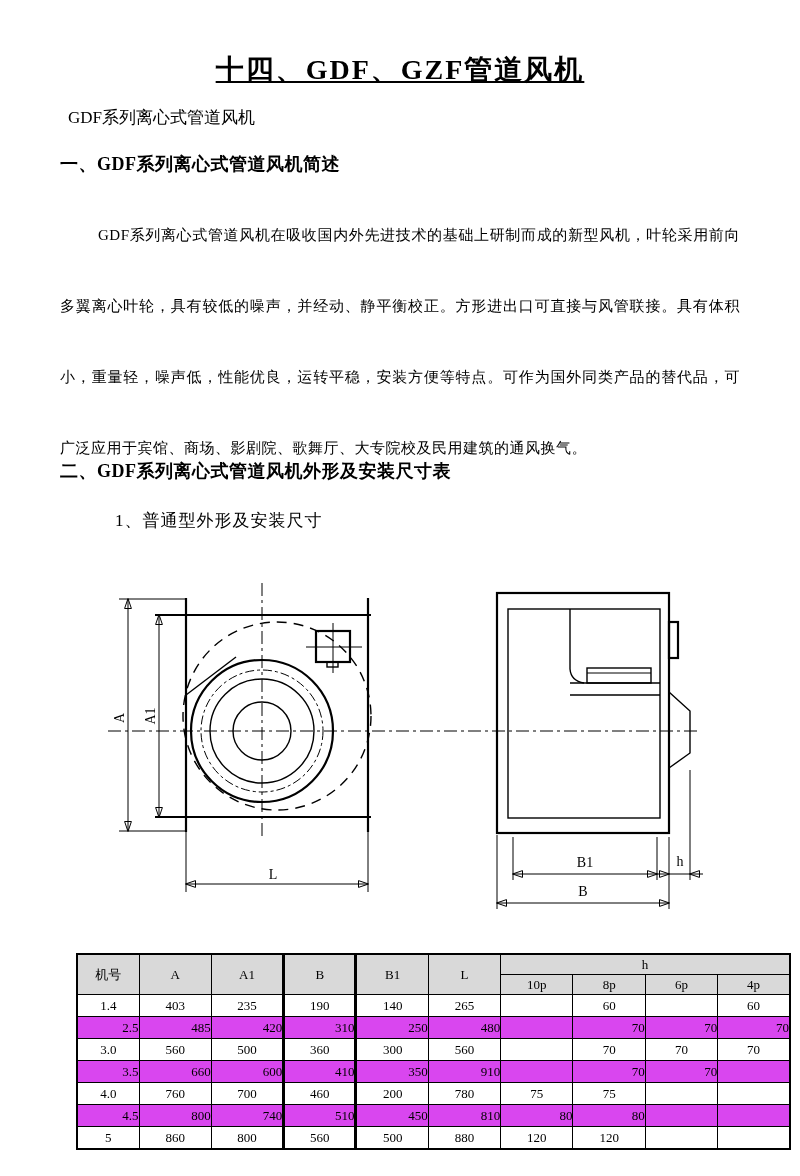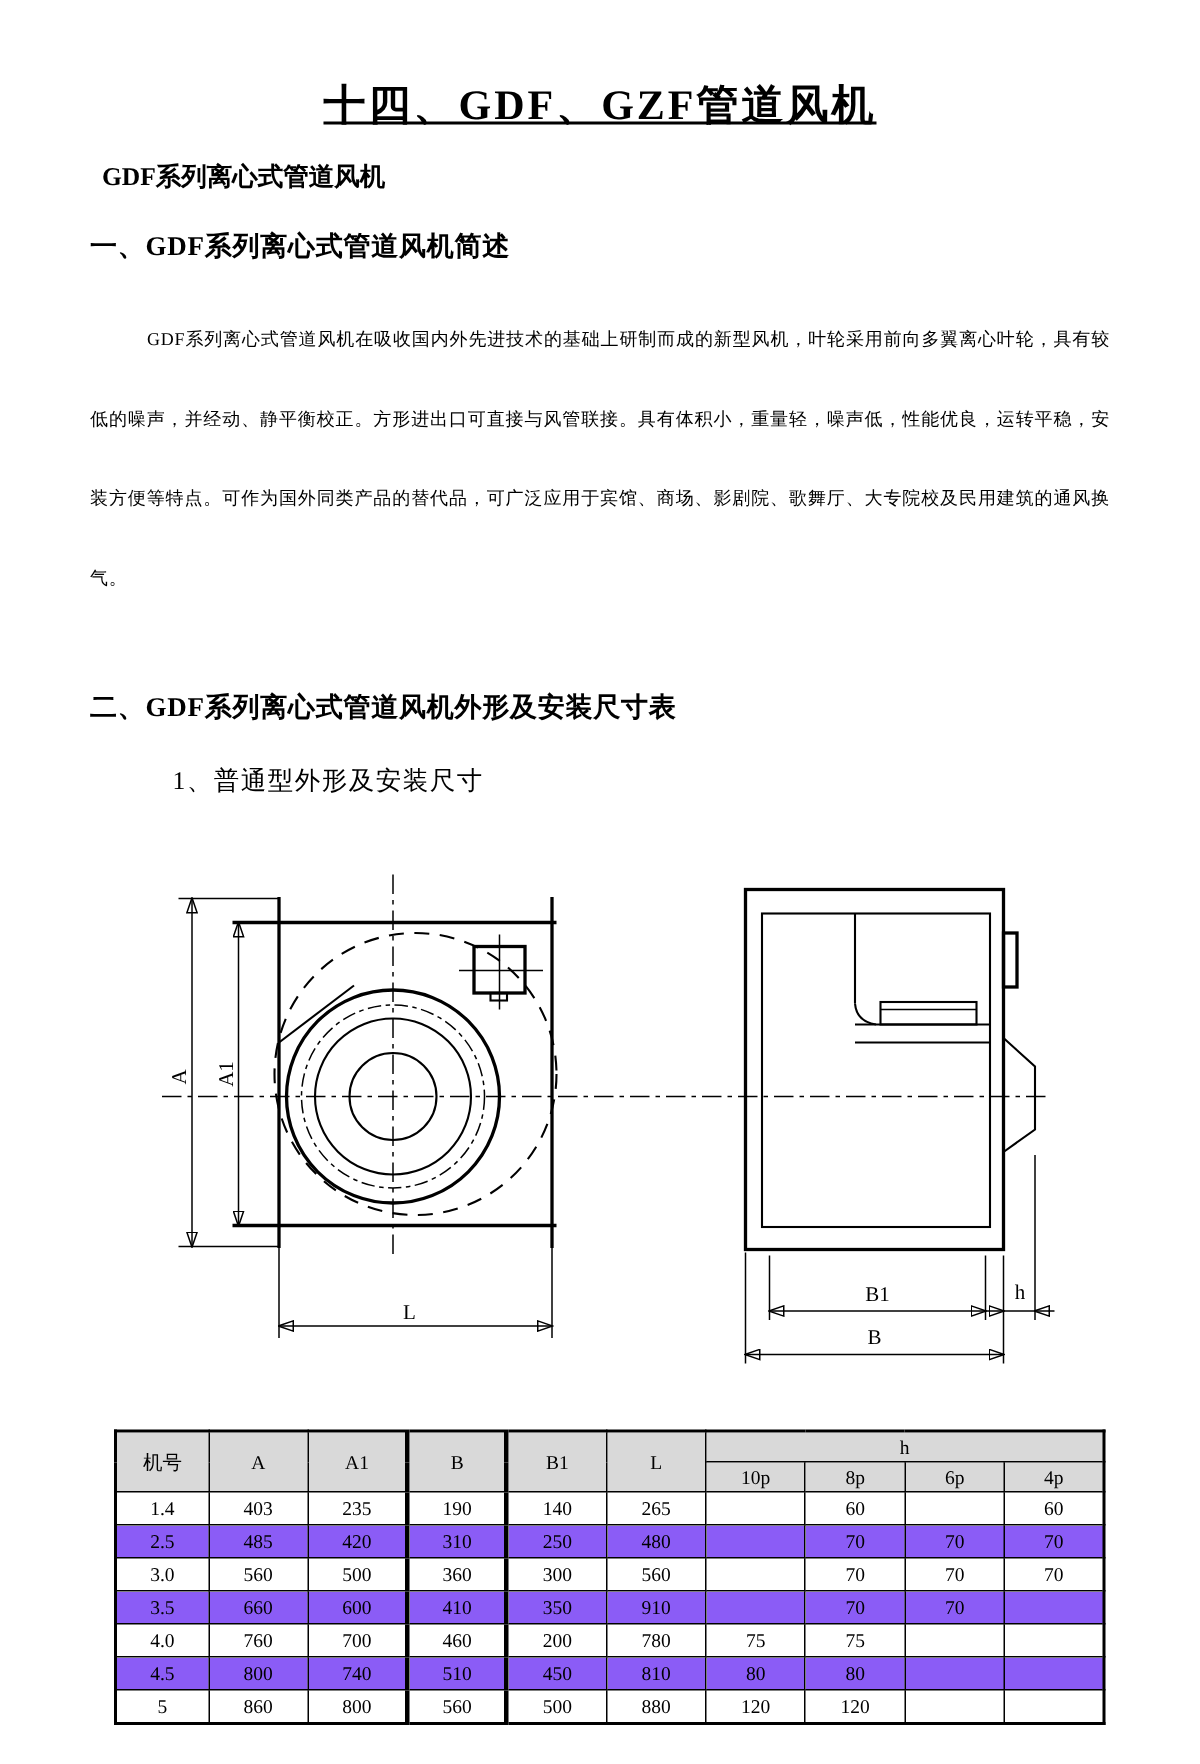--- a/index.html
+++ b/index.html
@@ -6,53 +6,53 @@
   body {
     width:800px; height:1176px; background:#ffffff; position:relative;
     font-family:"Liberation Serif","DejaVu Serif",serif; color:#000;
     overflow:hidden;
   }
   .page { position:absolute; inset:0; }
   .title {
     position:absolute; top:32px; left:0; width:100%;
     text-align:center; font-size:28px; font-weight:bold; letter-spacing:2px;text-decoration:underline;
   }
-  .subtitle { position:absolute; top:106px; left:68px; font-size:17px; font-weight:bold; }
+  .subtitle { position:absolute; top:106px; left:68px; font-size:17px; font-weight:normal; }
   .sec-heading { position:absolute; font-size:18px; font-weight:bold; letter-spacing:0.5px;font-family:Liberation Serif, serif; }
   .sec1 { top:152px; left:60px; }
   .sec2 { top:459px; left:60px; }
   .sub-heading { position:absolute; top:509px; left:115px; font-size:17px; font-weight:normal; letter-spacing:1px; }
   .para {
     position:absolute; top:200px; left:60px; width:680px; margin:0;
-    font-size:12px; line-height:53px; text-align:justify; text-align-last:left;
+    font-size:15px; line-height:71px; text-align:justify; text-align-last:left;
     text-indent:38px; letter-spacing:0.5px;
   }
   svg.draw { position:absolute; top:565px; left:0; }
   svg.draw line, svg.draw rect, svg.draw circle, svg.draw path, svg.draw polyline {
     stroke:#000; fill:none; stroke-linecap:butt;
   }
   .w2 { stroke-width:2.2px; }
   .w15 { stroke-width:1.4px; }
   .w1 { stroke-width:1px; }
   .cl { stroke-width:1px; stroke-dasharray:13 4 3 4; }
   .dash { stroke-dasharray:10 7; stroke-width:1.4px; }
   .dd { stroke-dasharray:9 3 3 3; stroke-width:1px; }
   svg.draw text { fill:#000; stroke:none; font-family:"Liberation Serif","DejaVu Serif",serif; font-size:14px; }
   table.dim {
-    position:absolute; top:953px; left:76px; width:661px;
+    position:absolute; top:953px; left:76px; width:715px;
     border-collapse:collapse; table-layout:fixed; font-size:13px;
     border:2px solid #000;
   }
   table.dim th, table.dim td {
     border:1px solid #000; text-align:center; vertical-align:middle;
     padding:0; font-weight:normal; overflow:hidden; white-space:nowrap;
   }
   table.dim thead th { background:#d9d9d9; height:19px; line-height:19px; }
   table.dim tbody td { height:21px; line-height:21px; background:#fff; }
-  table.dim tbody tr.shade td { background:#8b5cf6; }
+  table.dim tbody tr.shade td { background:#d946ef;text-align:right; }
   table.dim .bL { border-left:3px solid #000; }
 </style>
 </head>
 <body>
 
 <div class="page">
 
   <h1 class="title">十四、GDF、GZF管道风机</h1>
 
   <div class="subtitle">GDF系列离心式管道风机</div>

